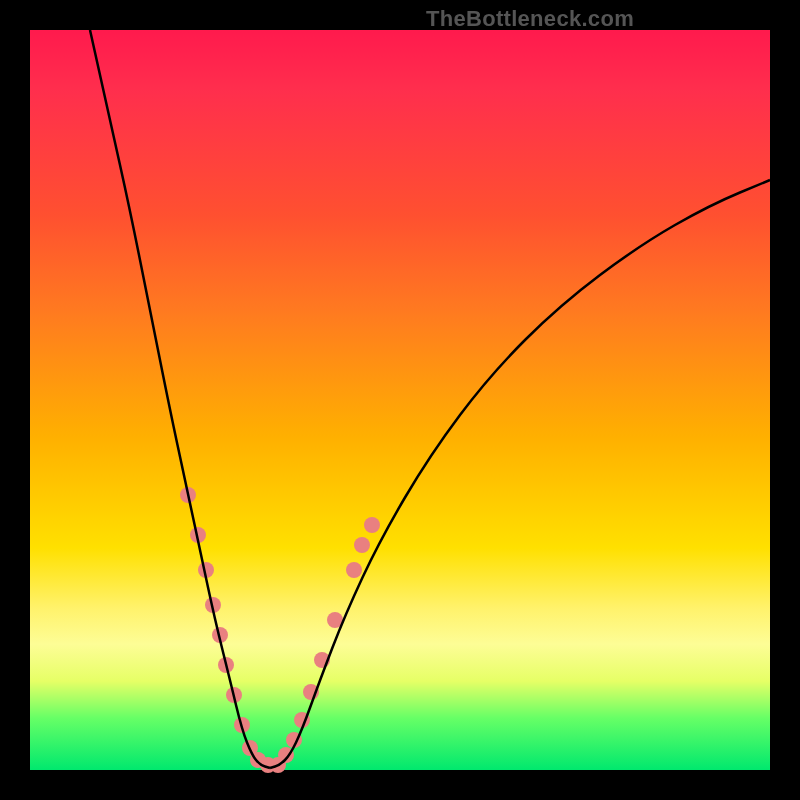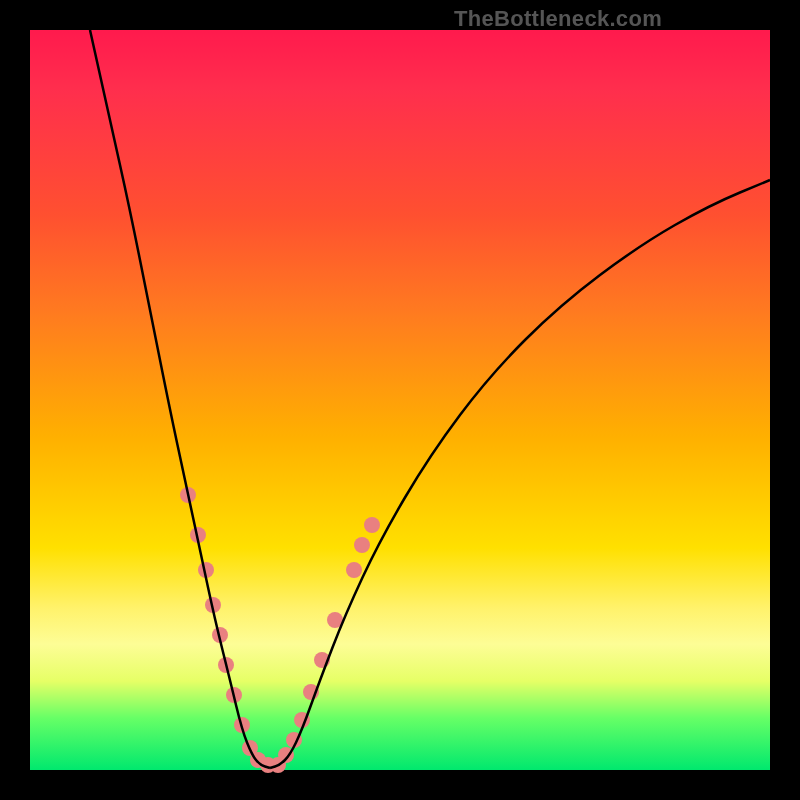--- a/index.html
+++ b/index.html
@@ -9,21 +9,20 @@
     height: 800px;
     overflow: hidden;
     background: #000;
     font-family: Arial, Helvetica, sans-serif;
   }
   .frame {
     position: relative;
     width: 652px;
     height: 800px;
     background: #000;
-    padding-left: 28px;
   }
   .plot {
     position: absolute;
     left: 30px;
     top: 30px;
     width: 740px;
     height: 740px;
     
     background: linear-gradient(
       to bottom,

